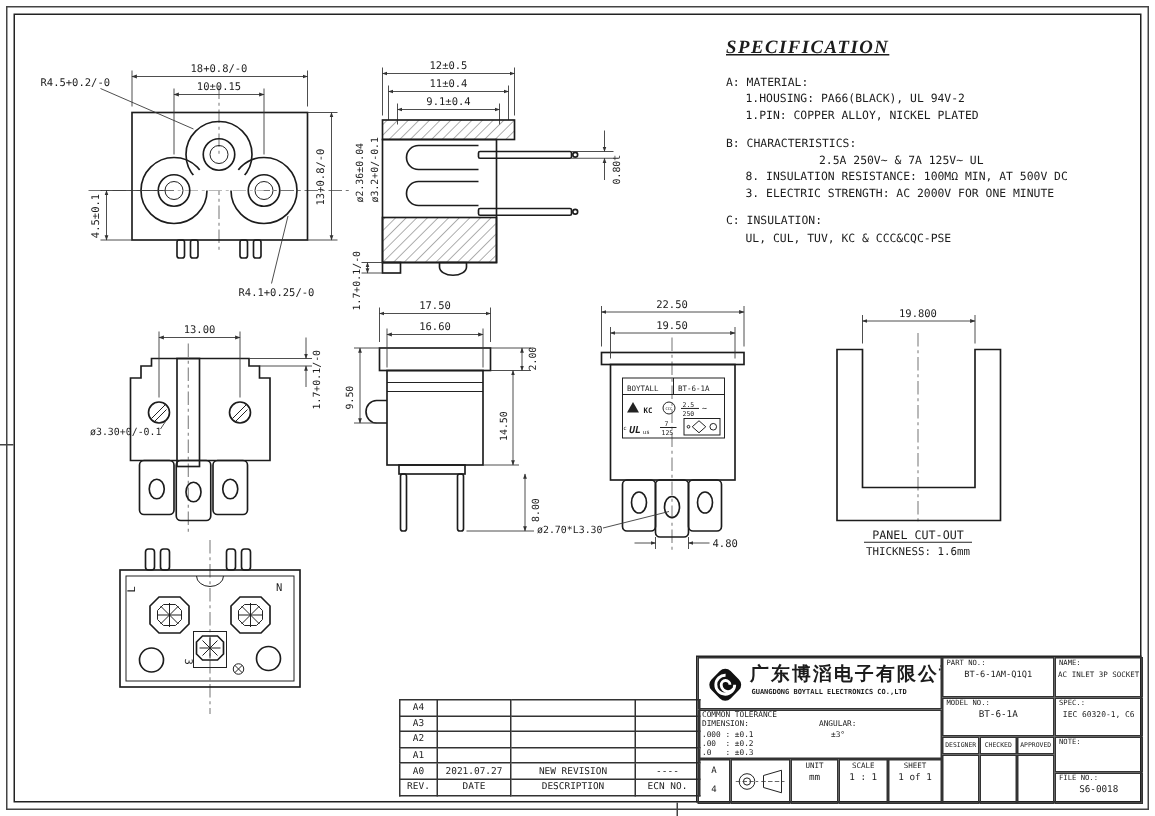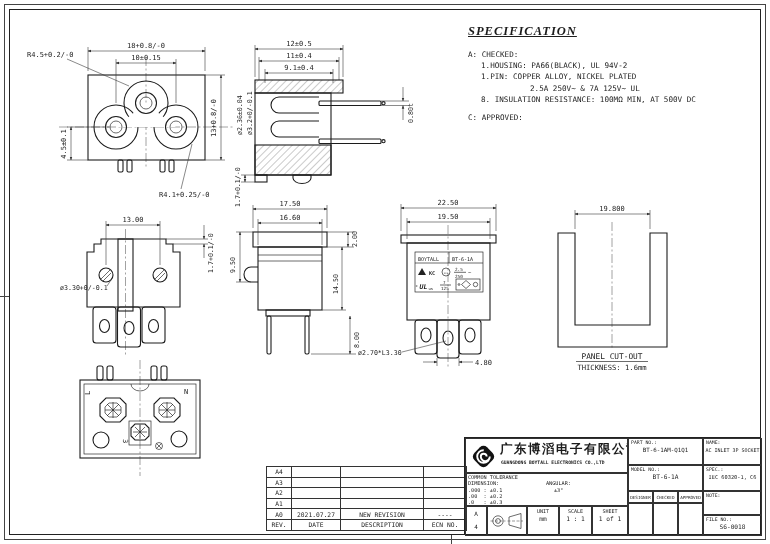--- a/index.html
+++ b/index.html
@@ -9,21 +9,21 @@
   .frame-inner{position:absolute;left:9px;top:9px;right:9px;bottom:9px;border:1.6px solid #222;}
   .tick{position:absolute;background:#444;}
   svg.view{position:absolute;overflow:visible;}
   svg text{font-family:"DejaVu Sans Mono","Liberation Mono",monospace;fill:#1c1c1c;}
   .o{fill:none;stroke:#1c1c1c;stroke-width:1.1;}
   .t{fill:none;stroke:#1c1c1c;stroke-width:.65;}
   .h{fill:url(#ht);stroke:#1c1c1c;stroke-width:1.1;}
   .d{fill:none;stroke:#3a3a3a;stroke-width:.6;}
   .c{fill:none;stroke:#555;stroke-width:.55;stroke-dasharray:9 2.5 2 2.5;}
   
-  #spec{position:absolute;left:468px;top:24px;width:286px;}
+  #spec{position:absolute;left:484px;top:24px;width:286px;}
   #spec .sp-title{font-family:"Liberation Serif","DejaVu Serif",serif;font-style:italic;font-weight:bold;
       font-size:12.5px;letter-spacing:1px;text-decoration:underline;margin-bottom:10px;}
   .sl{font-size:7.6px;line-height:11.2px;white-space:pre;letter-spacing:0;}
   .i1{margin-left:13px}.i2{margin-left:62px}.mt{margin-top:7px}
   
   #rev{position:absolute;left:266px;top:466px;border-collapse:collapse;table-layout:fixed;}
   #rev td{border:0.9px solid #333;height:9.6px;font-size:6.3px;text-align:center;padding:0;
           font-family:"DejaVu Sans Mono",monospace;overflow:hidden;white-space:nowrap;}
   
   #tb{position:absolute;right:9px;bottom:9px;width:297px;height:98px;border:1.3px solid #222;box-sizing:border-box;}
@@ -130,26 +130,29 @@
     <line class="d" x1="168" y1="95" x2="168" y2="80.5" marker-end="url(#ar)"></line>
     <text x="178" y="98" font-size="6.6" transform="rotate(-90 178 98)">0.80t</text>
     <line class="d" x1="20" y1="150" x2="6" y2="150"></line>
       <line class="d" x1="20" y1="157" x2="6" y2="157"></line>
     <line class="d" x1="10" y1="150" x2="10" y2="157" marker-start="url(#ar)" marker-end="url(#ar)"></line>
     <text x="5" y="182" font-size="6.6" transform="rotate(-90 5 182)">1.7+0.1/-0</text>
   </svg>
 
   <div id="spec">
     <div class="sp-title">SPECIFICATION</div>
-    <div class="sl i0">A: CHECKED:</div>
+    <div class="sl i0">A: MATERIAL:</div>
     <div class="sl i1">1.HOUSING: PA66(BLACK), UL 94V-2</div>
     <div class="sl i1">1.PIN: COPPER ALLOY, NICKEL PLATED</div>
+    <div class="sl i0 mt">B: CHARACTERISTICS:</div>
     <div class="sl i2">2.5A 250V~ &amp; 7A 125V~ UL</div>
     <div class="sl i1">8. INSULATION RESISTANCE: 100MΩ MIN, AT 500V DC</div>
-    <div class="sl i0 mt">C: APPROVED:</div>
+    <div class="sl i1">3. ELECTRIC STRENGTH: AC 2000V FOR ONE MINUTE</div>
+    <div class="sl i0 mt">C: INSULATION:</div>
+    <div class="sl i1">UL, CUL, TUV, KC &amp; CCC&amp;CQC-PSE</div>
   </div>
 
   <svg class="view" style="left:60px;top:195px" width="185" height="165" viewBox="0 0 185 165">
     <line class="c" x1="65.5" y1="34" x2="65.5" y2="160"></line>
     <path class="o" d="M27,112 L27,57 L34,57 L34,49 L41,49 L41,44 L106,44 L106,49 L113,49 L113,57 L120,57 L120,112 Z" fill="#fff"></path>
     <rect class="o" x="58" y="44" width="15" height="72" fill="#fff"></rect>
     <circle class="o" cx="46" cy="80" r="7"></circle>
     <line class="t" x1="41" y1="84" x2="50" y2="75"></line>
       <line class="t" x1="43" y1="86" x2="51" y2="78"></line>
     <circle class="o" cx="100" cy="80" r="7"></circle>

